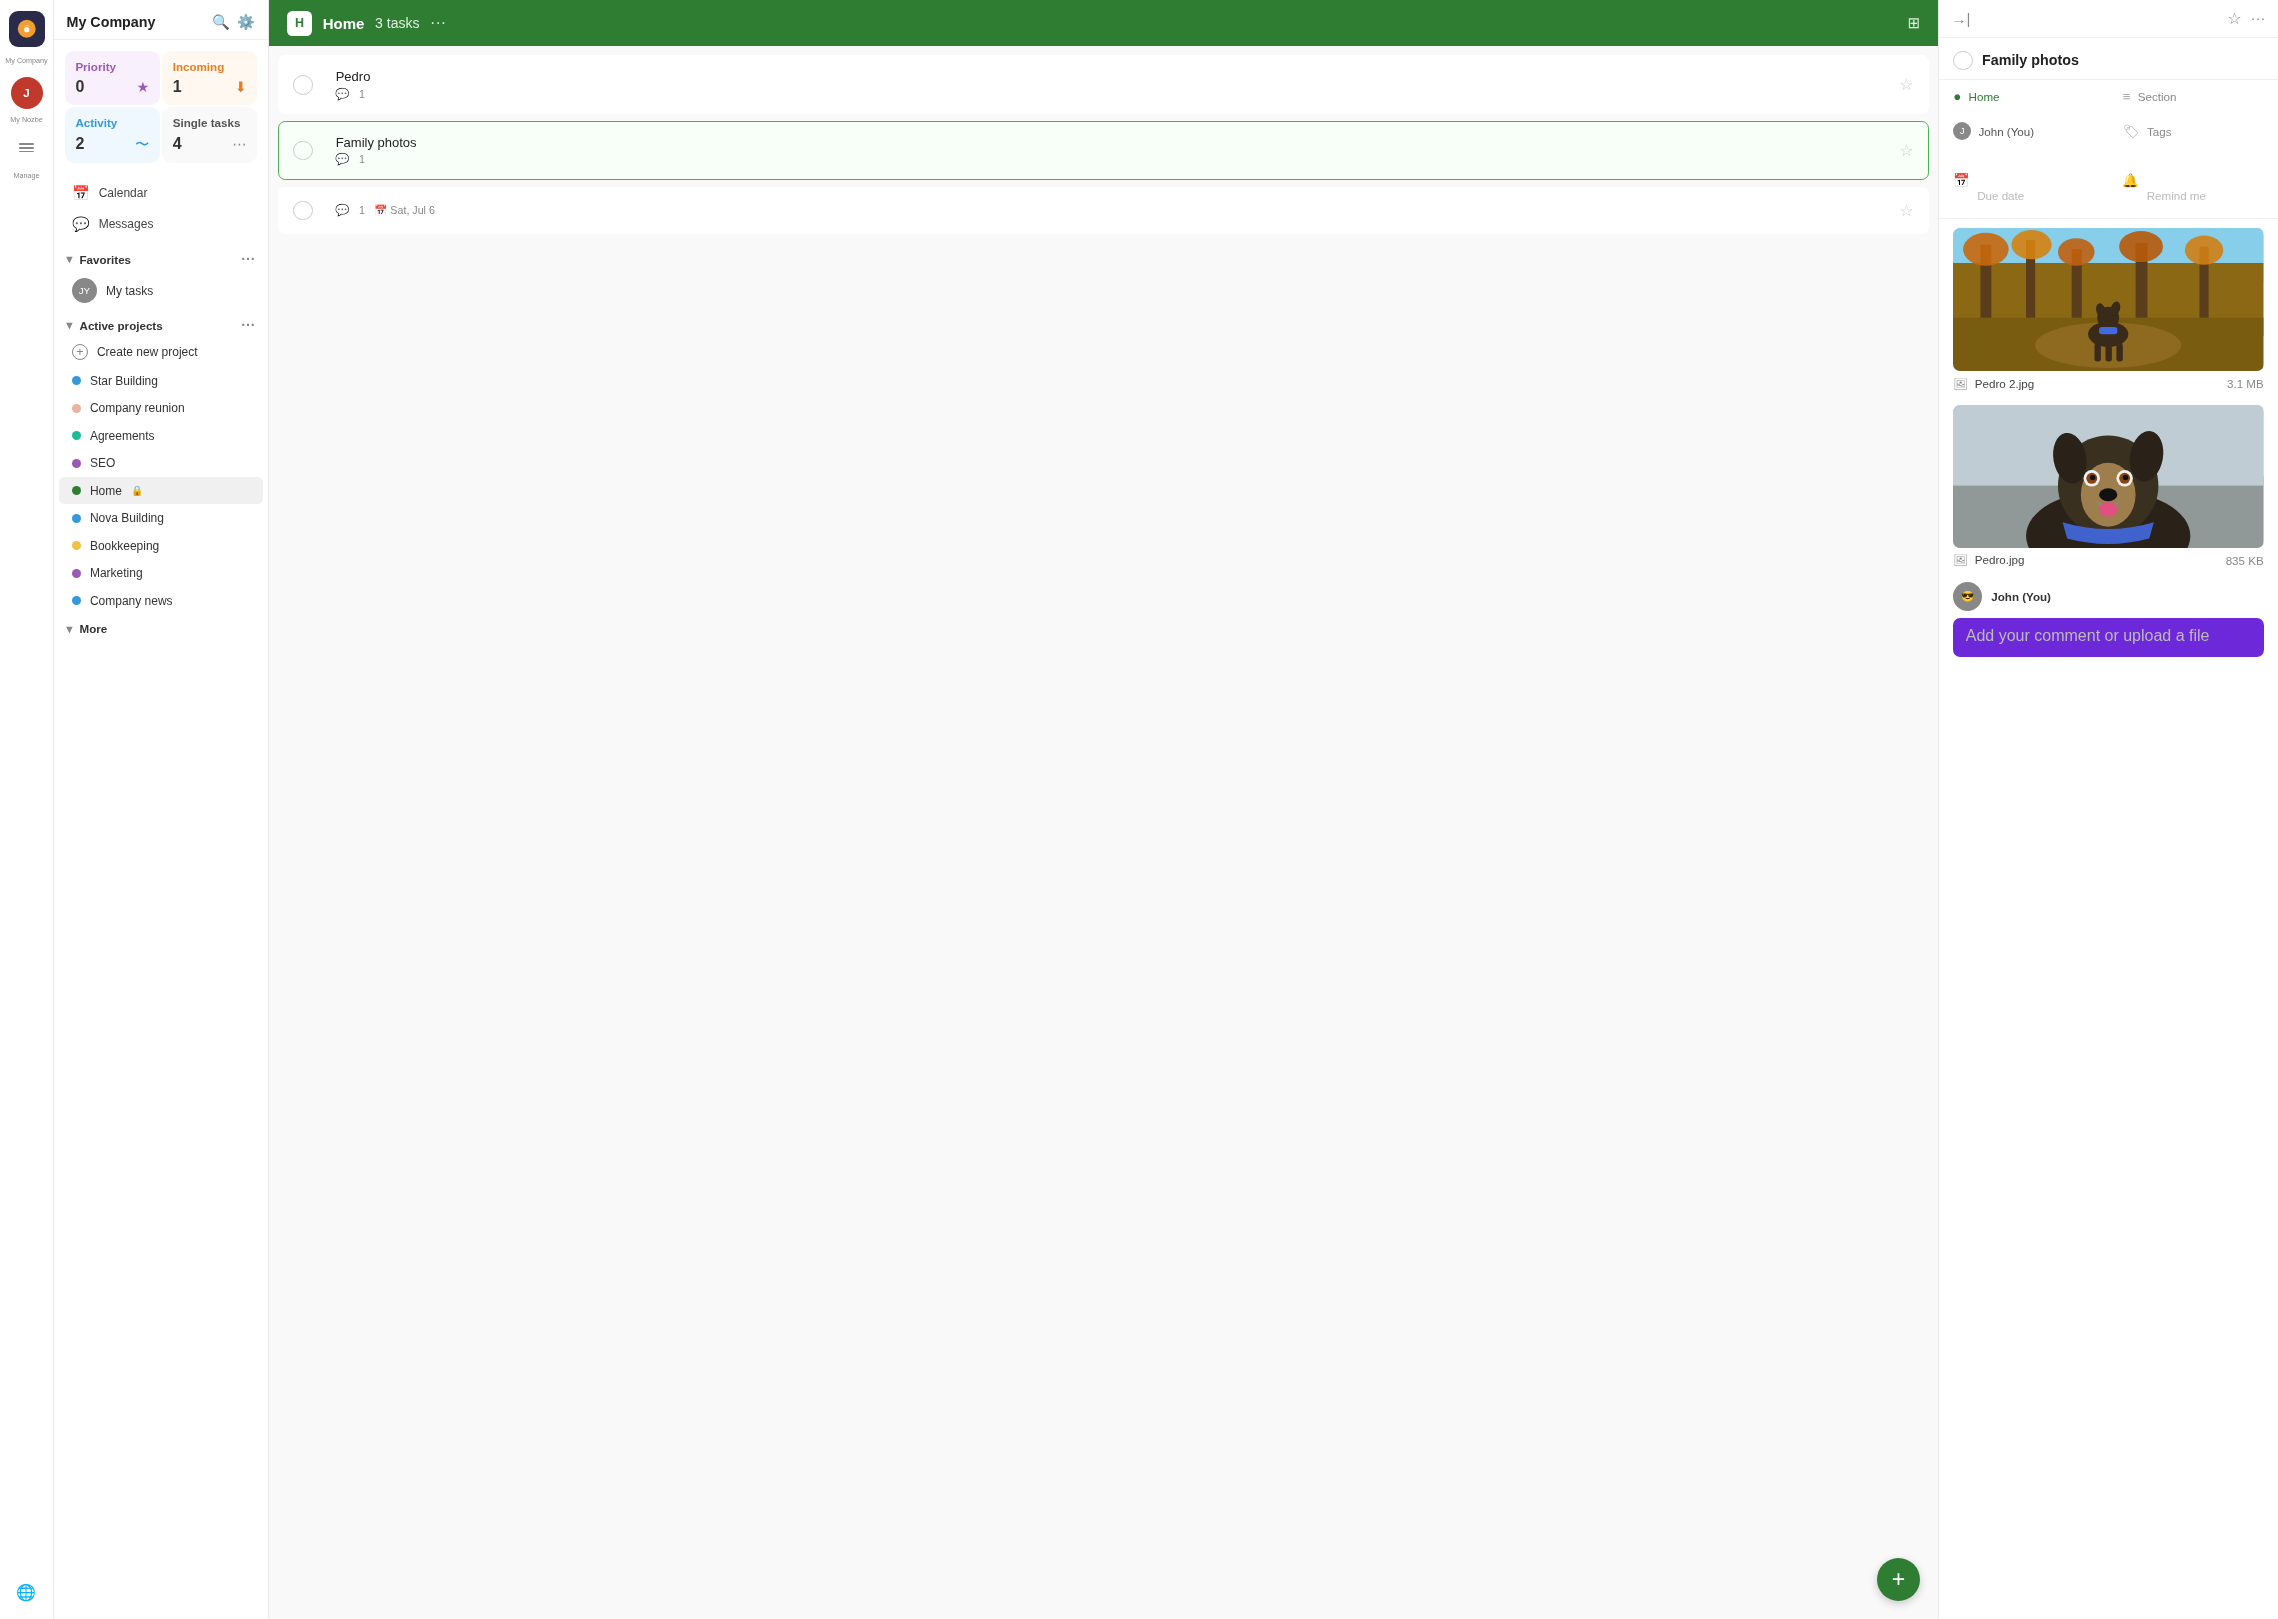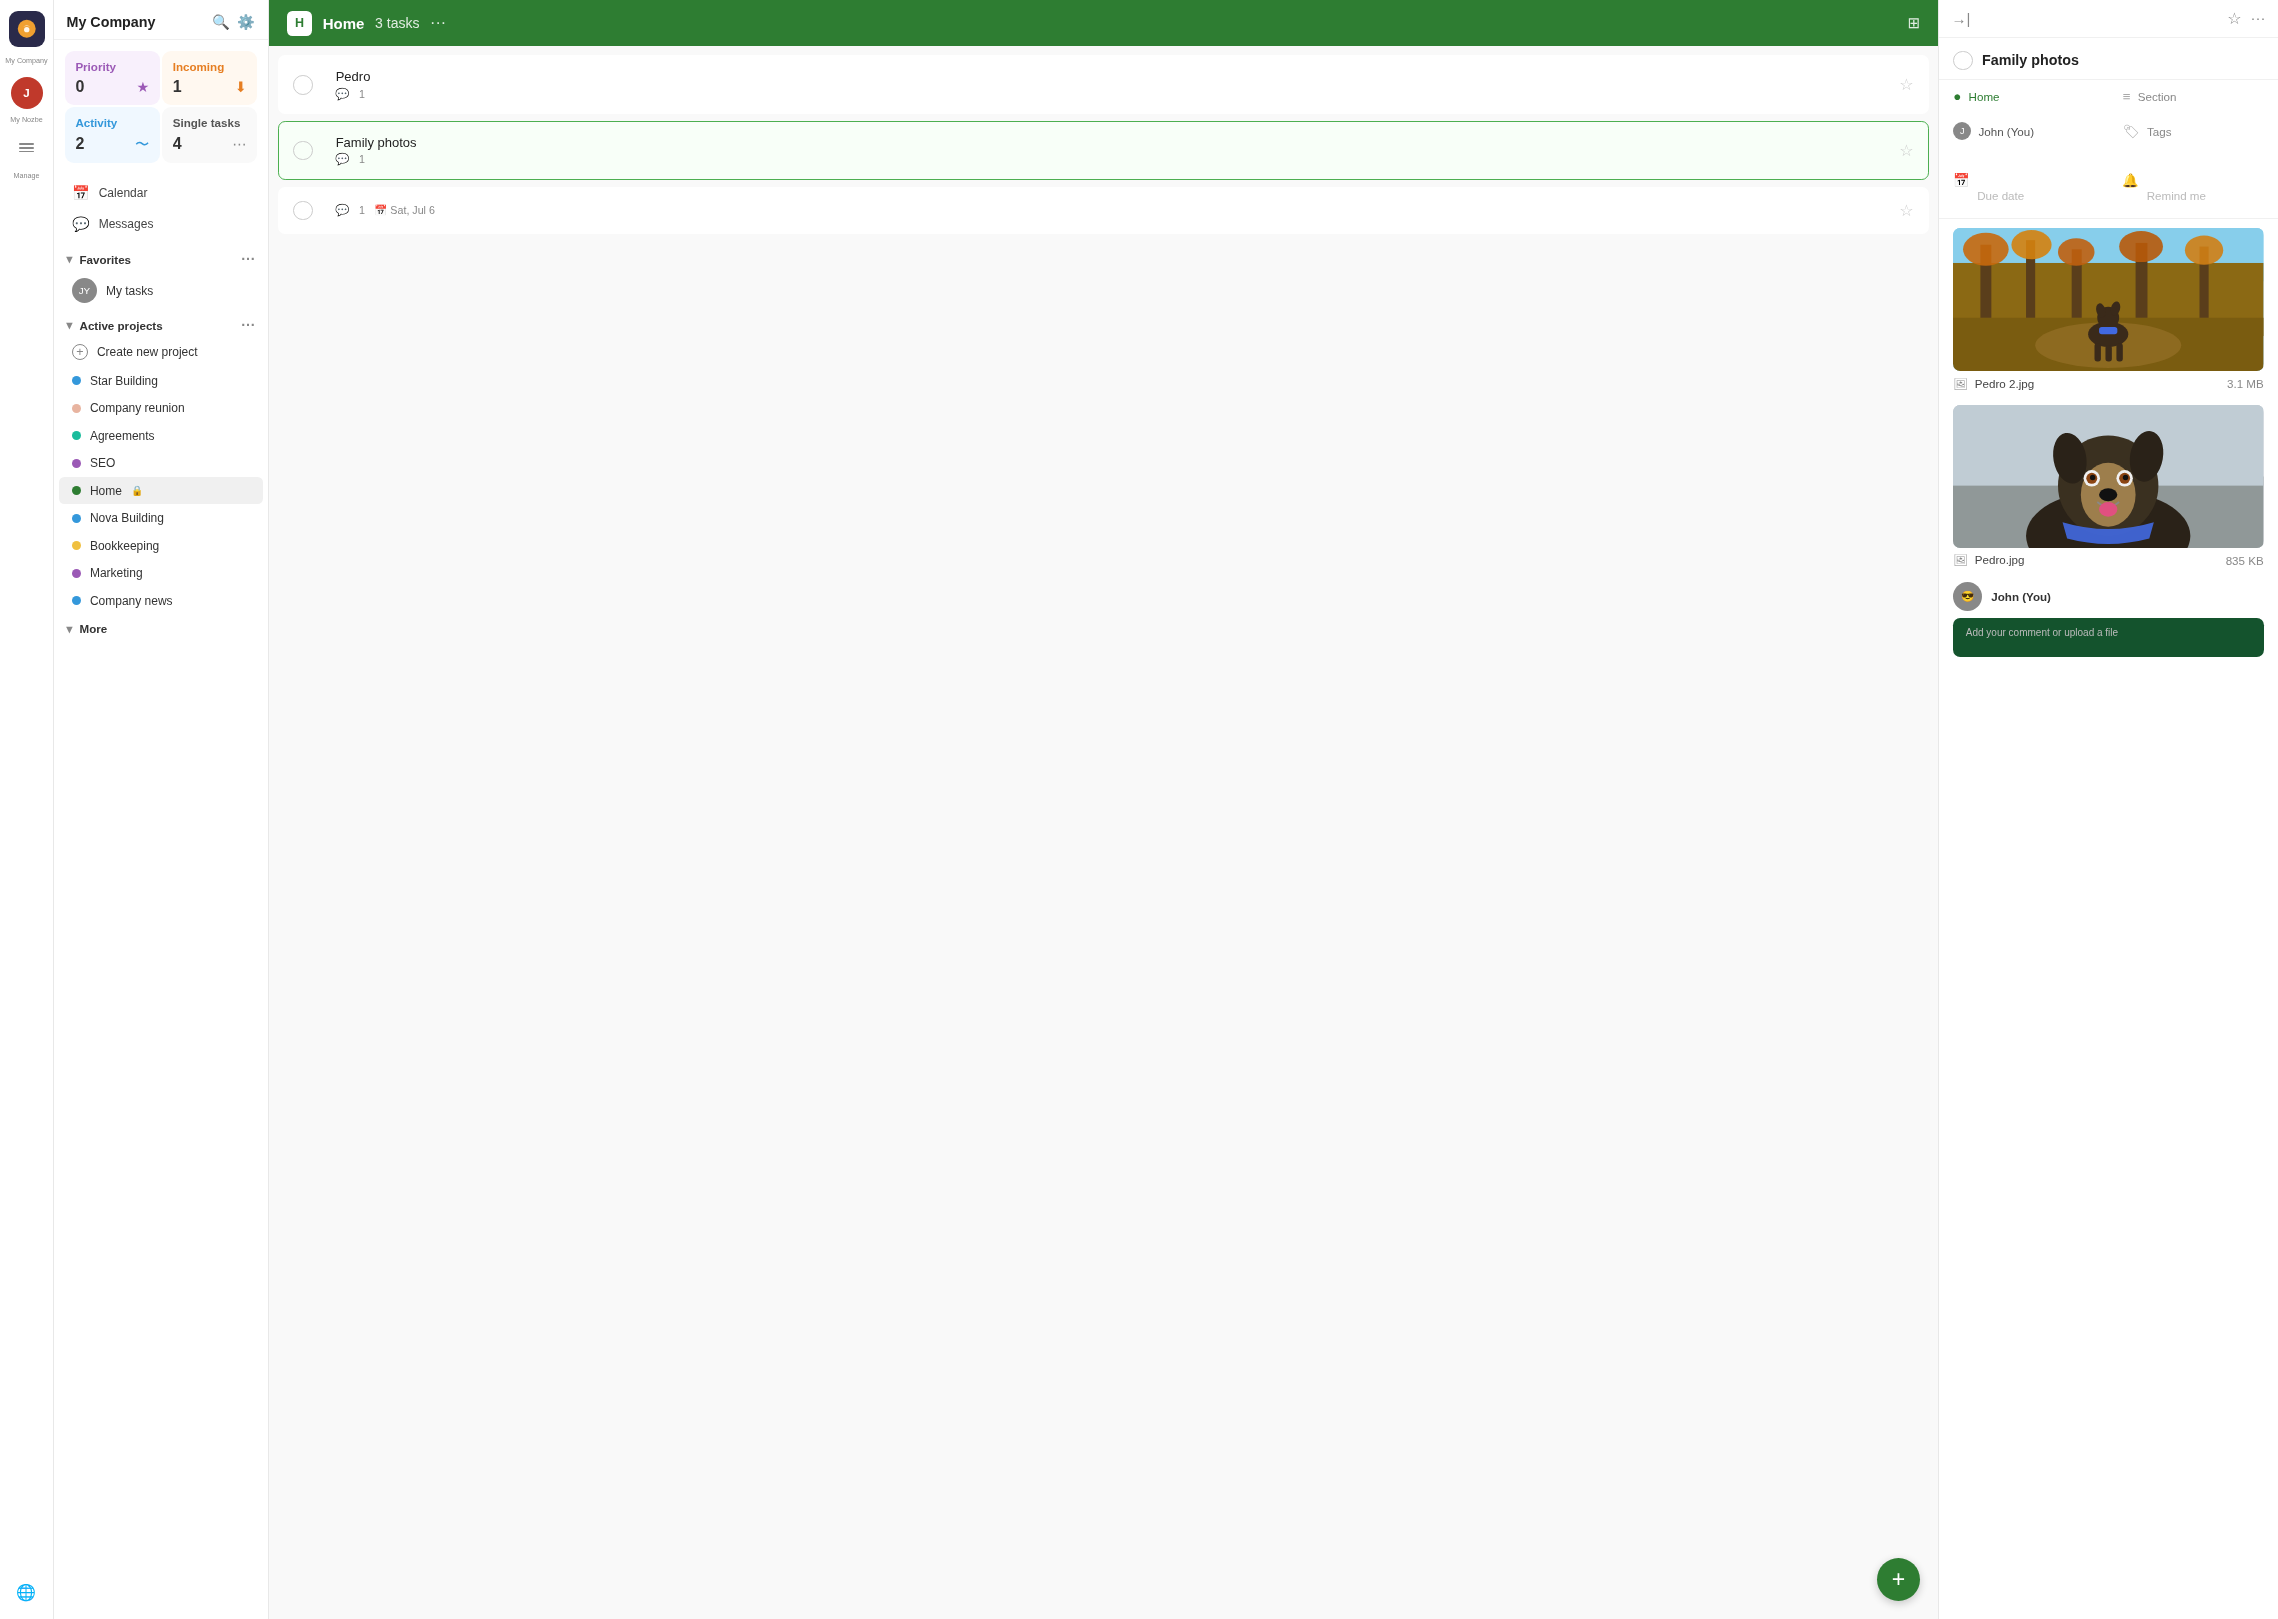--- a/index.html
+++ b/index.html
@@ -277,25 +277,25 @@
     .commenter-avatar {
       width: 29px; height: 29px;
       border-radius: 50%;
       background: #888;
       overflow: hidden;
       display: flex; align-items: center; justify-content: center;
       font-size: 11.6px; font-weight: bold; color: white;
     }
     .commenter-name { font-size: 11.6px; font-weight: 600; color: #333; }
     .comment-input-area {
-      background: #14532d;
+      background: #6d28d9;
       border-radius: 7.2px;
       padding: 9px 12.5px;
       color: #bbb;
-      font-size: 10px;
+      font-size: 16px;
       cursor: text;
       min-height: 39px;
     }
 
     
     ::-webkit-scrollbar { width: 5.4px; }
     ::-webkit-scrollbar-track { background: transparent; }
     ::-webkit-scrollbar-thumb { background: #ddd; border-radius: 2.7px; }
   </style>
 </head>

